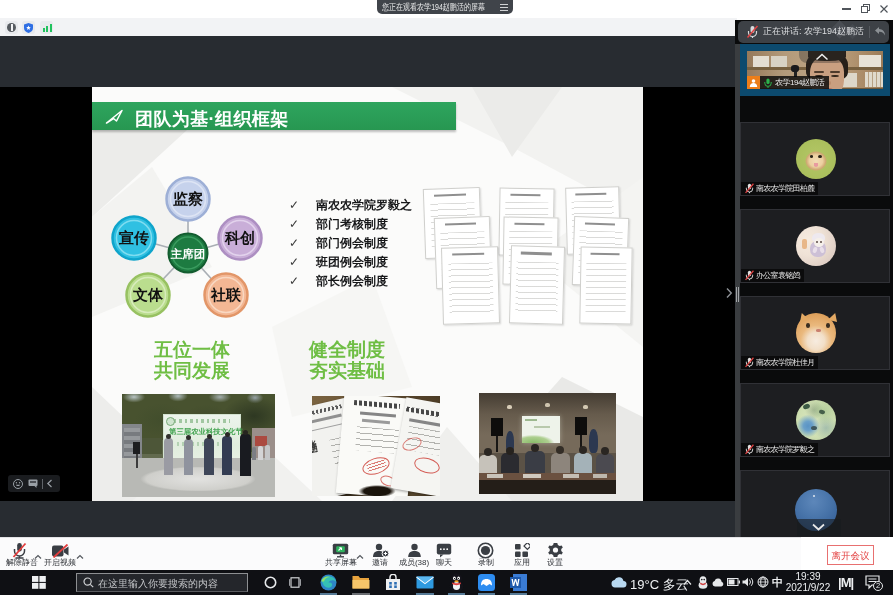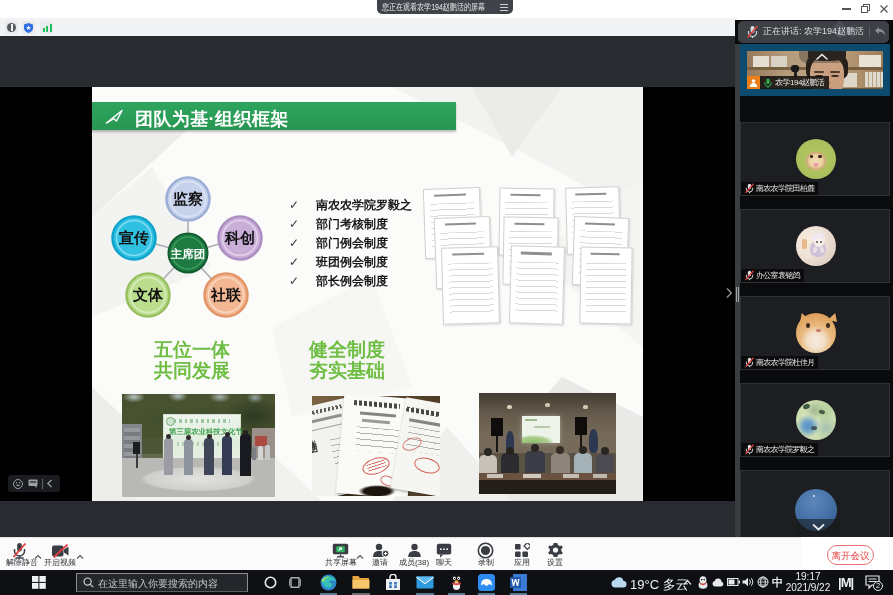--- a/index.html
+++ b/index.html
@@ -521,21 +521,21 @@
     <rect x="11" y="0.6" width="4.8" height="4.8" fill="none" stroke="#3a3e44" stroke-width="1.2" transform="rotate(45 13.4 3)"></rect>
   </svg>
   <div class="tlabel" style="left:511px;width:22px;">应用</div>
 
   <svg class="abs" style="left:547px;top:4px;" width="17" height="17" viewBox="0 0 17 17">
     <path d="M8.5 1 L10.3 1 L10.9 3 a5.8 5.8 0 0 1 1.8 1 L14.7 3.4 L15.8 5.4 L14.2 6.9 a5.8 5.8 0 0 1 0 2.2 L15.8 10.6 L14.7 12.6 L12.7 12 a5.8 5.8 0 0 1 -1.8 1 L10.3 15 L6.7 15 L6.1 13 a5.8 5.8 0 0 1 -1.8 -1 L2.3 12.6 L1.2 10.6 L2.8 9.1 a5.8 5.8 0 0 1 0 -2.2 L1.2 5.4 L2.3 3.4 L4.3 4 a5.8 5.8 0 0 1 1.8 -1 L6.7 1 Z" fill="#3a3e44"></path>
     <circle cx="8.5" cy="8" r="2.6" fill="#fbfbfc"></circle>
   </svg>
   <div class="tlabel" style="left:544px;width:22px;">设置</div>
 
-  <div class="abs" style="left:827px;top:7px;width:47px;height:20px;border:1px solid #e87070;border-radius:10px;background:#fff;color:#e23c3c;font-size:9.5px;line-height:19px;text-align:center;">离开会议</div>
+  <div class="abs" style="left:827px;top:7px;width:47px;height:20px;border:1px solid #e87070;border-radius:0;background:#fff;color:#e23c3c;font-size:9.5px;line-height:19px;text-align:center;">离开会议</div>
 </div>
 
 <div class="abs" id="taskbar" style="left:0;top:570px;width:893px;height:25px;background:#0f1014;">
 
   <svg class="abs" style="left:32px;top:6px;" width="14" height="13" viewBox="0 0 14 13">
     <rect x="0" y="0" width="6.4" height="5.9" fill="#eef0f2"></rect>
     <rect x="7.4" y="0" width="6.4" height="5.9" fill="#eef0f2"></rect>
     <rect x="0" y="6.9" width="6.4" height="5.9" fill="#eef0f2"></rect>
     <rect x="7.4" y="6.9" width="6.4" height="5.9" fill="#eef0f2"></rect>
   </svg>
@@ -638,21 +638,21 @@
       <path d="M0.5 3.5 h2.5 L6 0.8 V9.2 L3 6.5 H0.5 Z" fill="#e6e8ea"></path>
       <path d="M7.5 2.5 a4 4 0 0 1 0 5 M9.2 1.2 a6 6 0 0 1 0 7.6" stroke="#e6e8ea" stroke-width="1" fill="none"></path>
     </svg>
   <svg class="abs" style="left:757px;top:6px;" width="12" height="12" viewBox="0 0 12 12">
       <circle cx="6" cy="6" r="5" fill="none" stroke="#e6e8ea" stroke-width="1"></circle>
       <ellipse cx="6" cy="6" rx="2.3" ry="5" fill="none" stroke="#e6e8ea" stroke-width="1"></ellipse>
       <path d="M1 6 h10 M1.8 3 h8.4 M1.8 9 h8.4" stroke="#e6e8ea" stroke-width="0.8"></path>
     </svg>
   <div class="abs" style="left:772px;top:5px;color:#eef0f2;font-size:11px;font-weight:bold;">中</div>
 
-  <div class="abs" style="left:786px;top:1px;width:44px;text-align:center;color:#eef0f2;font-size:10px;">19:17</div>
+  <div class="abs" style="left:786px;top:1px;width:44px;text-align:center;color:#eef0f2;font-size:10px;">19:39</div>
   <div class="abs" style="left:782px;top:12px;width:52px;text-align:center;color:#eef0f2;font-size:10px;">2021/9/22</div>
 
   <div class="abs" style="left:838px;top:5px;color:#eef0f2;font-size:13px;font-weight:bold;letter-spacing:-1px;">|M|</div>
 
   <svg class="abs" style="left:865px;top:5px;" width="16" height="15" viewBox="0 0 16 15">
     <path d="M1 1 h13 v9 h-7 l-3 3 v-3 h-3 Z" fill="none" stroke="#e6e8ea" stroke-width="1.2"></path>
     <path d="M3.5 4 h8 M3.5 6.5 h8" stroke="#e6e8ea" stroke-width="1"></path>
   </svg>
   <div class="abs" style="left:873px;top:11px;width:10px;height:10px;border-radius:50%;background:#121317;border:1px solid #e6e8ea;color:#e6e8ea;font-size:7.5px;line-height:8px;text-align:center;">2</div>
 </div>

